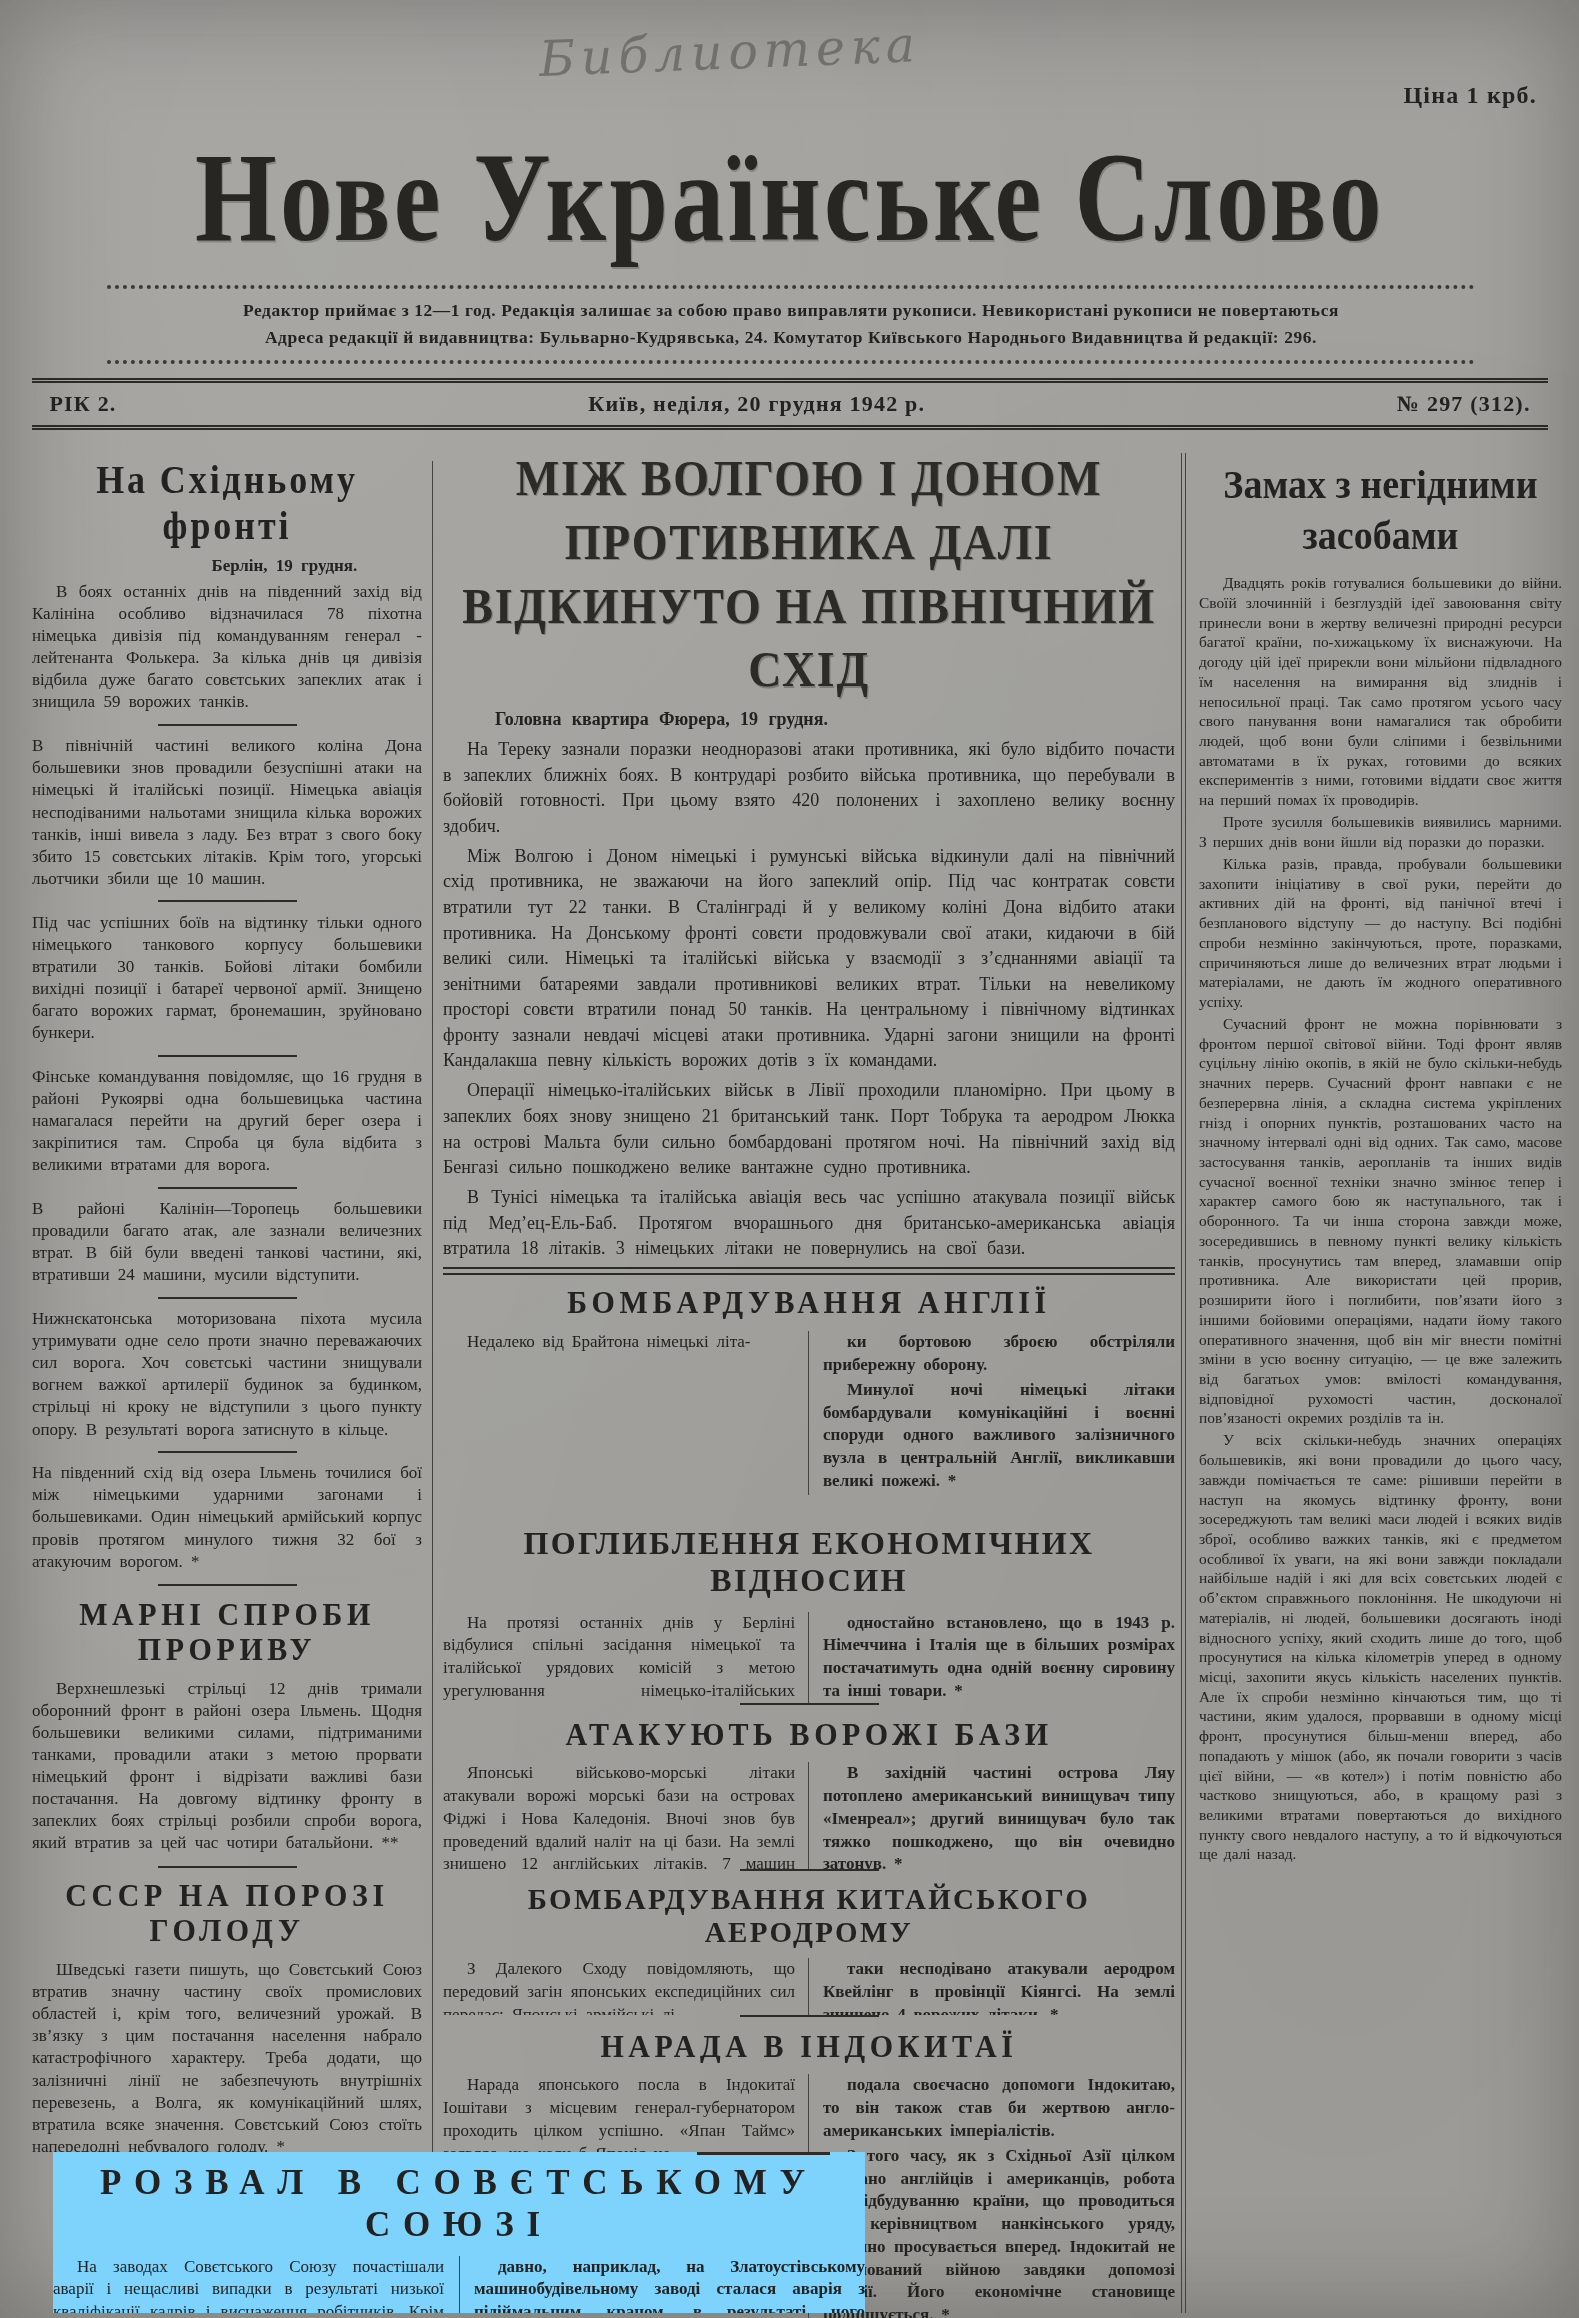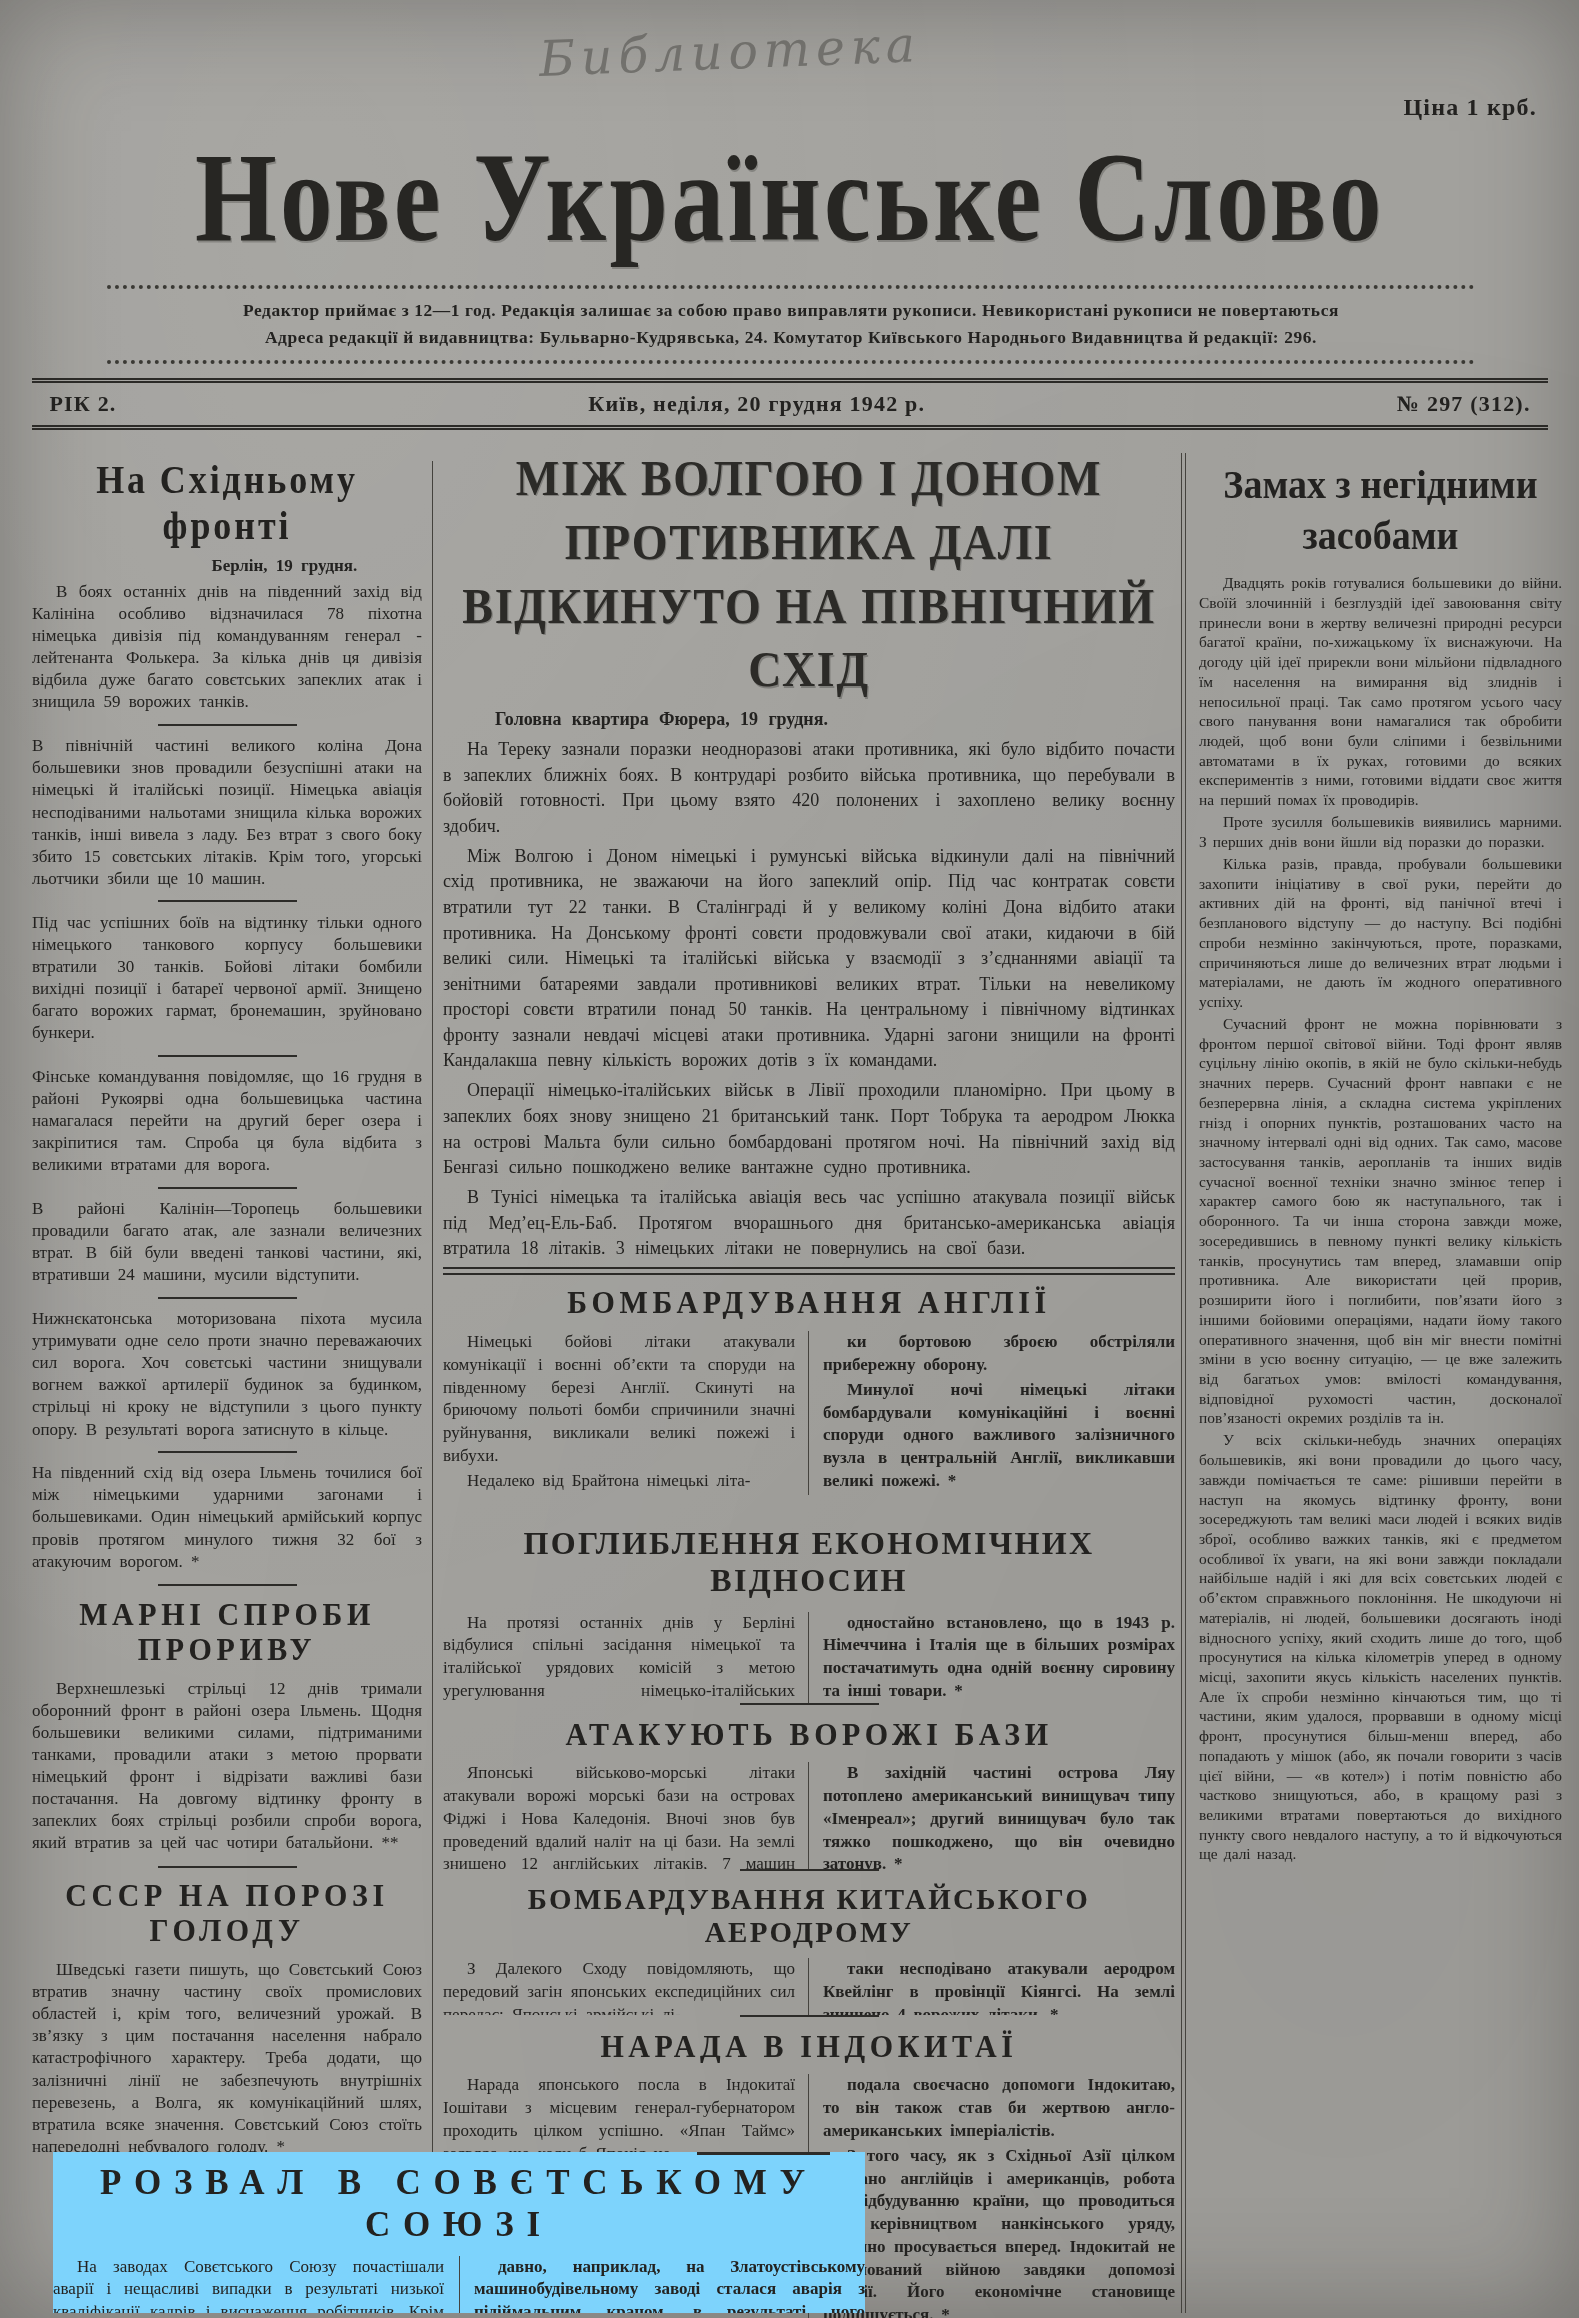--- a/index.html
+++ b/index.html
@@ -13,21 +13,21 @@
     color:#232220;
   }
   .page{position:absolute;inset:0;box-shadow:inset 0 0 110px rgba(42,40,36,.38);}
   
   .handwriting{
     position:absolute;left:539px;top:22px;width:464px;
     font-family:"DejaVu Serif",serif;font-style:italic;
     font-size:49px;color:#63625e;letter-spacing:5.8px;
     transform:rotate(-2.2deg);opacity:.75;white-space:nowrap;
   }
-  .price{position:absolute;right:43px;top:94px;font-weight:bold;font-size:24px;letter-spacing:1.2px;}
+  .price{position:absolute;right:43px;top:82px;font-weight:bold;font-size:24px;letter-spacing:1.2px;}
   .masthead{
     position:absolute;left:0;right:0;top:123px;margin:0;text-align:center;
     font-size:105px;font-weight:bold;letter-spacing:3.5px;white-space:nowrap;
     transform:scaleY(1.22);transform-origin:top center;color:#272623;
     text-shadow:1.2px 1.2px 0.6px rgba(35,34,32,.25);
   }
   .edbox{
     position:absolute;left:107px;top:285px;width:1368px;
     border-top:4px dotted #3a3934;border-bottom:4px dotted #3a3934;
     padding:8px 17.4px 9.3px;box-sizing:border-box;text-align:center;
@@ -142,21 +142,20 @@
           <p>В Тунісі німецька та італійська авіація весь час успішно атакувала позиції військ під Мед’ец-Ель-Баб. Протягом вчорашнього дня британсько-американська авіація втратила 18 літаків. 3 німецьких літаки не повернулись на свої бази.</p>
         </div>
     </div>
 
     <div class="dbl-rule"></div>
 
     <section class="sec" style="height:236px;">
       <h3 class="h-caps" style="margin-top:2.3px;">БОМБАРДУВАННЯ АНГЛІЇ</h3>
       <div class="twocol">
         <div class="cl">
-            <p>Німецькі бойові літаки атакували комунікації і воєнні об’єкти та споруди на південному березі Англії. Скинуті на бриючому польоті бомби спричинили значні руйнування, викликали великі пожежі і вибухи.</p>
             <p>Недалеко від Брайтона німецькі літа-</p>
           </div>
         <div class="cr">
             <p>ки бортовою зброєю обстріляли прибережну оборону.</p>
             <p>Минулої ночі німецькі літаки бомбардували комунікаційні і воєнні споруди одного важливого залізничного вузла в центральній Англії, викликавши великі пожежі. *</p>
           </div>
       </div>
     </section>
 
     <section class="sec" style="height:184px;">

